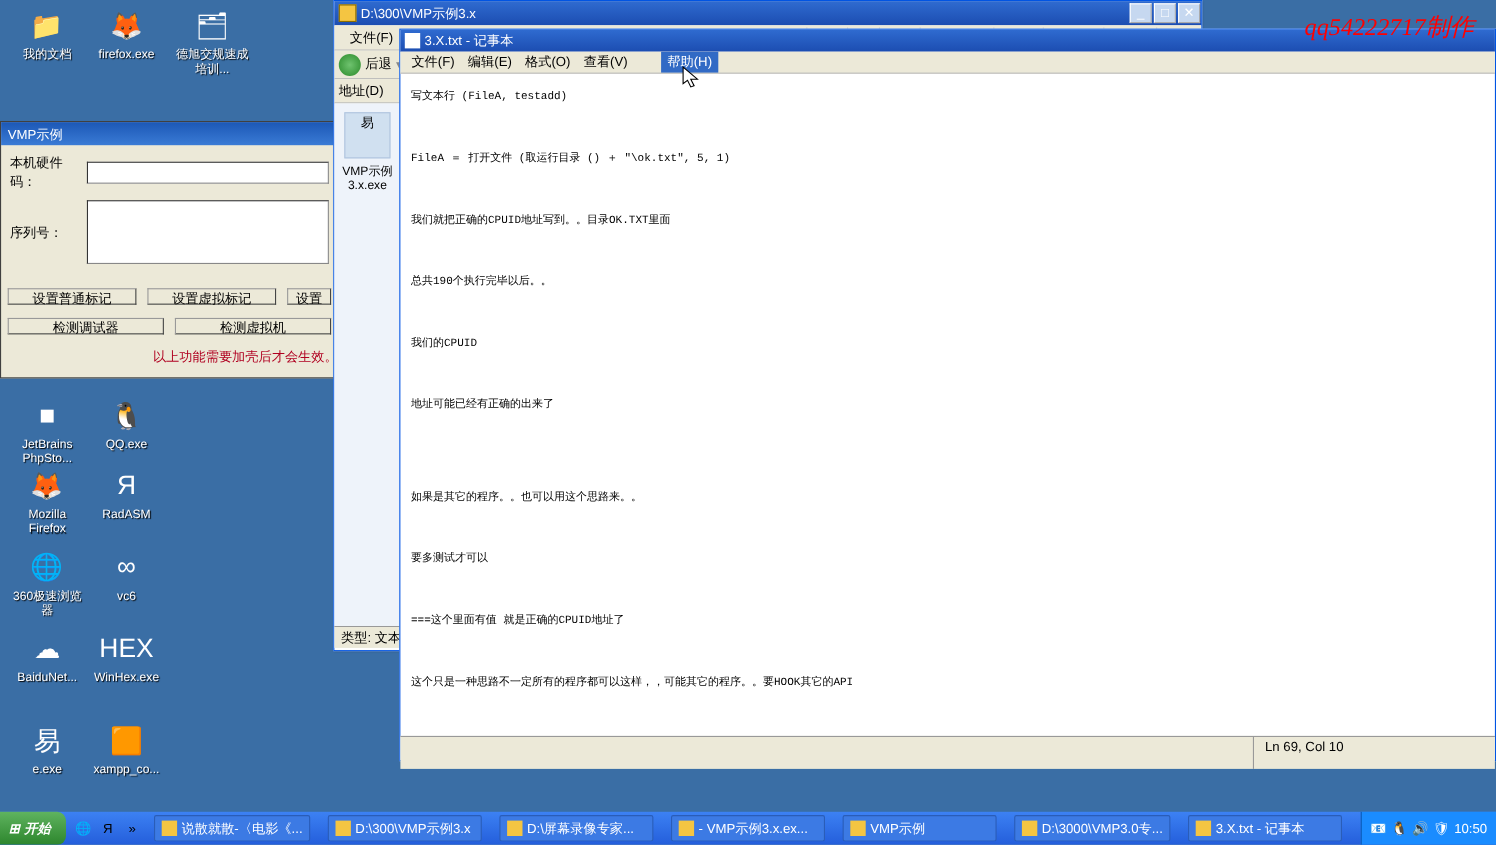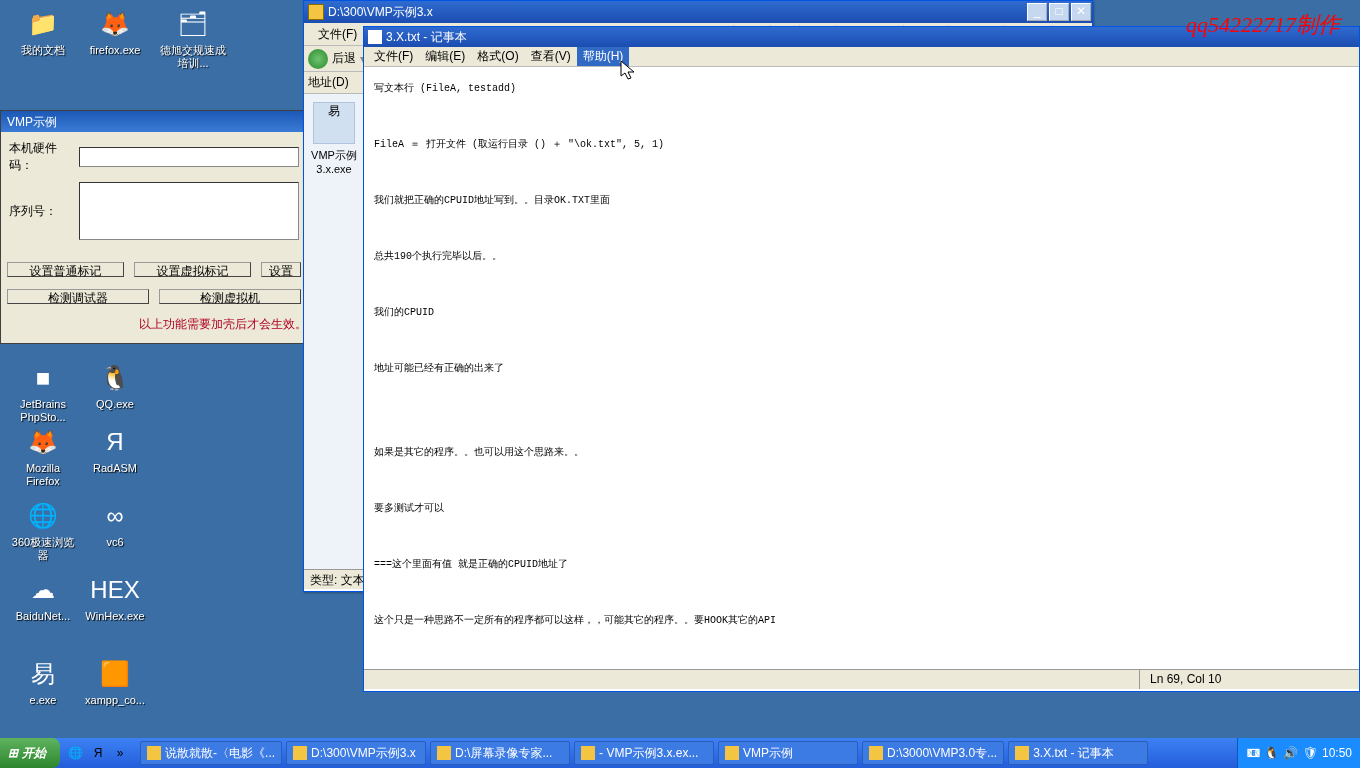--- a/index.html
+++ b/index.html
@@ -38,34 +38,34 @@
 .ex-side { width:60px; background:#eef3fa; padding:4px; text-align:center; }
 .ex-sicon { width:42px; height:42px; margin:4px auto; background:#d0e0f0; border:1px solid #b0c4de; }
 .ex-status { height:20px; background:#ece9d8; border-top:1px solid #999; padding:2px 6px; }
 
 
 .npwin { position:absolute; left:363px; top:26px; width:997px; height:666px; background:#fff; border:1px solid #0054e3; }
 .np-title { height:20px; background:linear-gradient(#2f6bd0,#1c4db1); color:#fff; display:flex; align-items:center; padding-left:4px; }
 .np-title .nicon { width:14px; height:14px; background:#fff; margin-right:4px; display:inline-block; }
 .np-menu { height:20px; background:#ece9d8; border-bottom:1px solid #bbb; display:flex; align-items:center; padding-left:4px; }
 .np-menu span { padding:1px 6px; cursor:pointer; }
-.np-menu span.hl { background:#316ac5; color:#fff; }
+.np-menu span.hl { background:#316ac5; color:#fff;margin-left:24px; }
 .np-text { padding:8px 10px; font-family:Liberation Mono, monospace; font-size:10px; line-height:28px; white-space:pre-wrap; overflow:auto; height:calc(100% - 62px); }
-.np-status { height:20px; background:#ece9d8; border-top:1px solid #999; display:flex;justify-content:flex-end; }
+.np-status { height:30px; background:#ece9d8; border-top:1px solid #999; display:flex;justify-content:flex-end; }
 .np-status div { border-left:1px solid #999; padding:2px 10px; margin-left:auto; width:220px; }
 
 
 .wm { position:absolute; right:20px; top:10px; color:#ff0000; font-size:22px; font-family:"KaiTi","SimSun"; font-style:italic; z-index:999; pointer-events:none; }
 
 
 .taskbar { position:absolute; left:0; bottom:0; width:100%; height:30px; background:linear-gradient(#3c81f3,#245edb); display:flex; align-items:center; }
 .start { height:100%; padding:0 14px 0 8px; background:linear-gradient(#5fb35f,#2d862d); color:#fff; font-weight:bold; display:flex; align-items:center; gap:4px; cursor:pointer; font-style:italic; border-radius:0 8px 8px 0; }
 .ql { display:flex; gap:2px; padding:0 6px; }
 .ql div { width:20px; height:22px; cursor:pointer; display:flex; align-items:center; justify-content:center; }
-.tasks { display:flex; gap:4px; flex:1; padding:0 4px; overflow:hidden; }
+.tasks { display:flex; gap:16px; flex:1; padding:0 4px; overflow:hidden; }
 .task { height:24px; padding:0 6px; background:#3c7ae4; border:1px solid #2a5db8; color:#fff; display:flex; align-items:center; gap:4px; cursor:pointer; min-width:140px; max-width:160px; border-radius:2px; font-size:11px; }
 .task .ti { width:14px; height:14px; background:#f4c542; flex-shrink:0; }
 .task span { overflow:hidden; text-overflow:ellipsis; white-space:nowrap; }
 .tray { background:#1a8cff; height:100%; display:flex; align-items:center; padding:0 8px; gap:4px; color:#fff; border-left:1px solid #0a5bb8; }
 .cursor { position:absolute; left:620px; top:60px; z-index:1000; pointer-events:none; }
 </style>
 </head>
 <body>
 
 <div id="desk">

